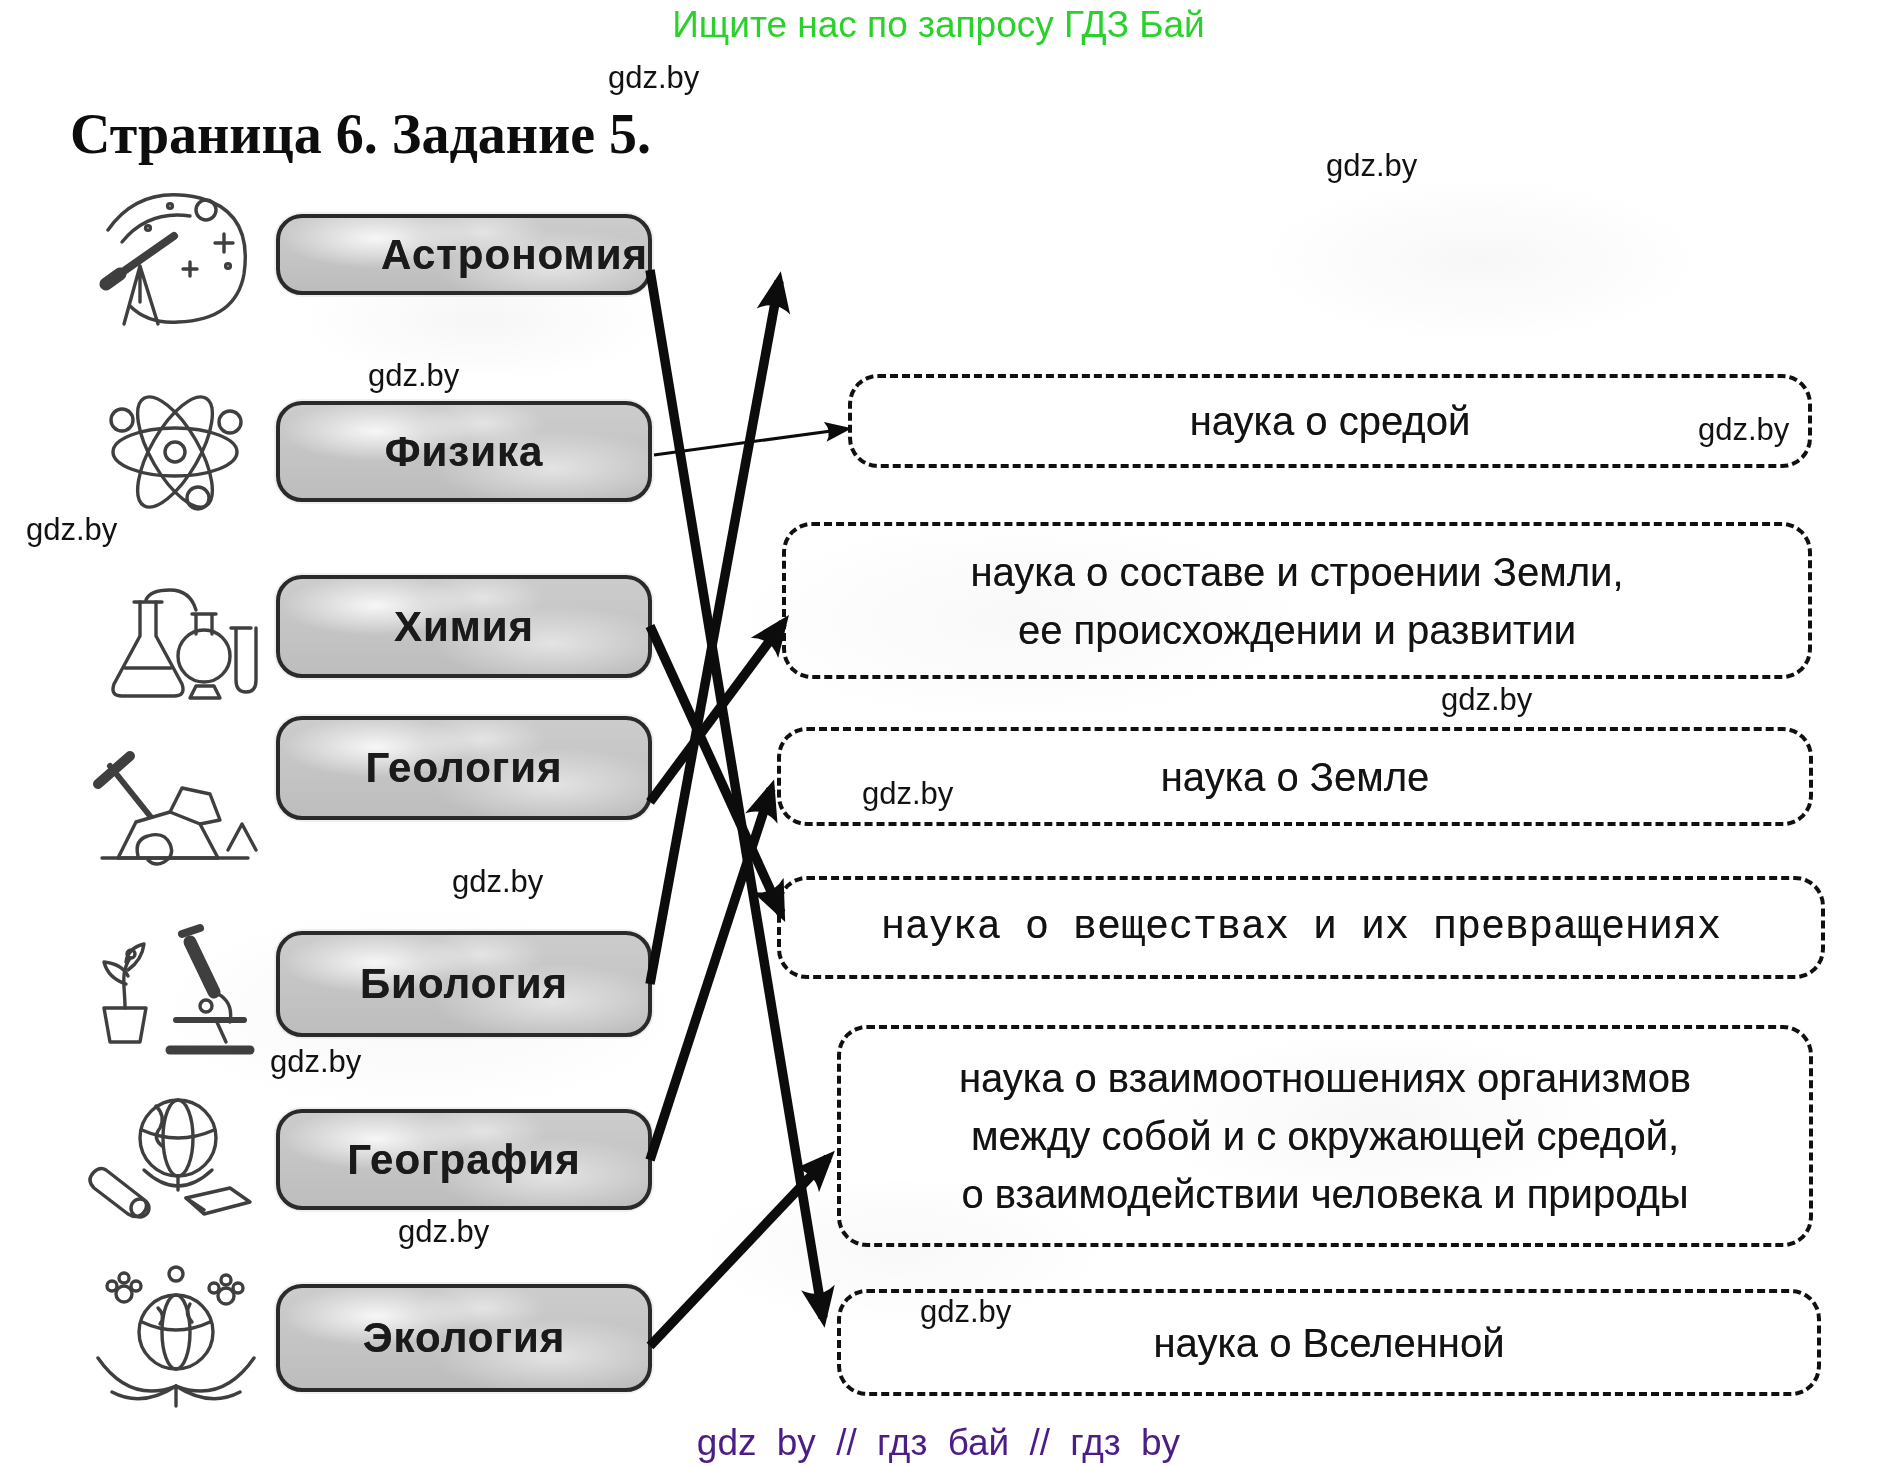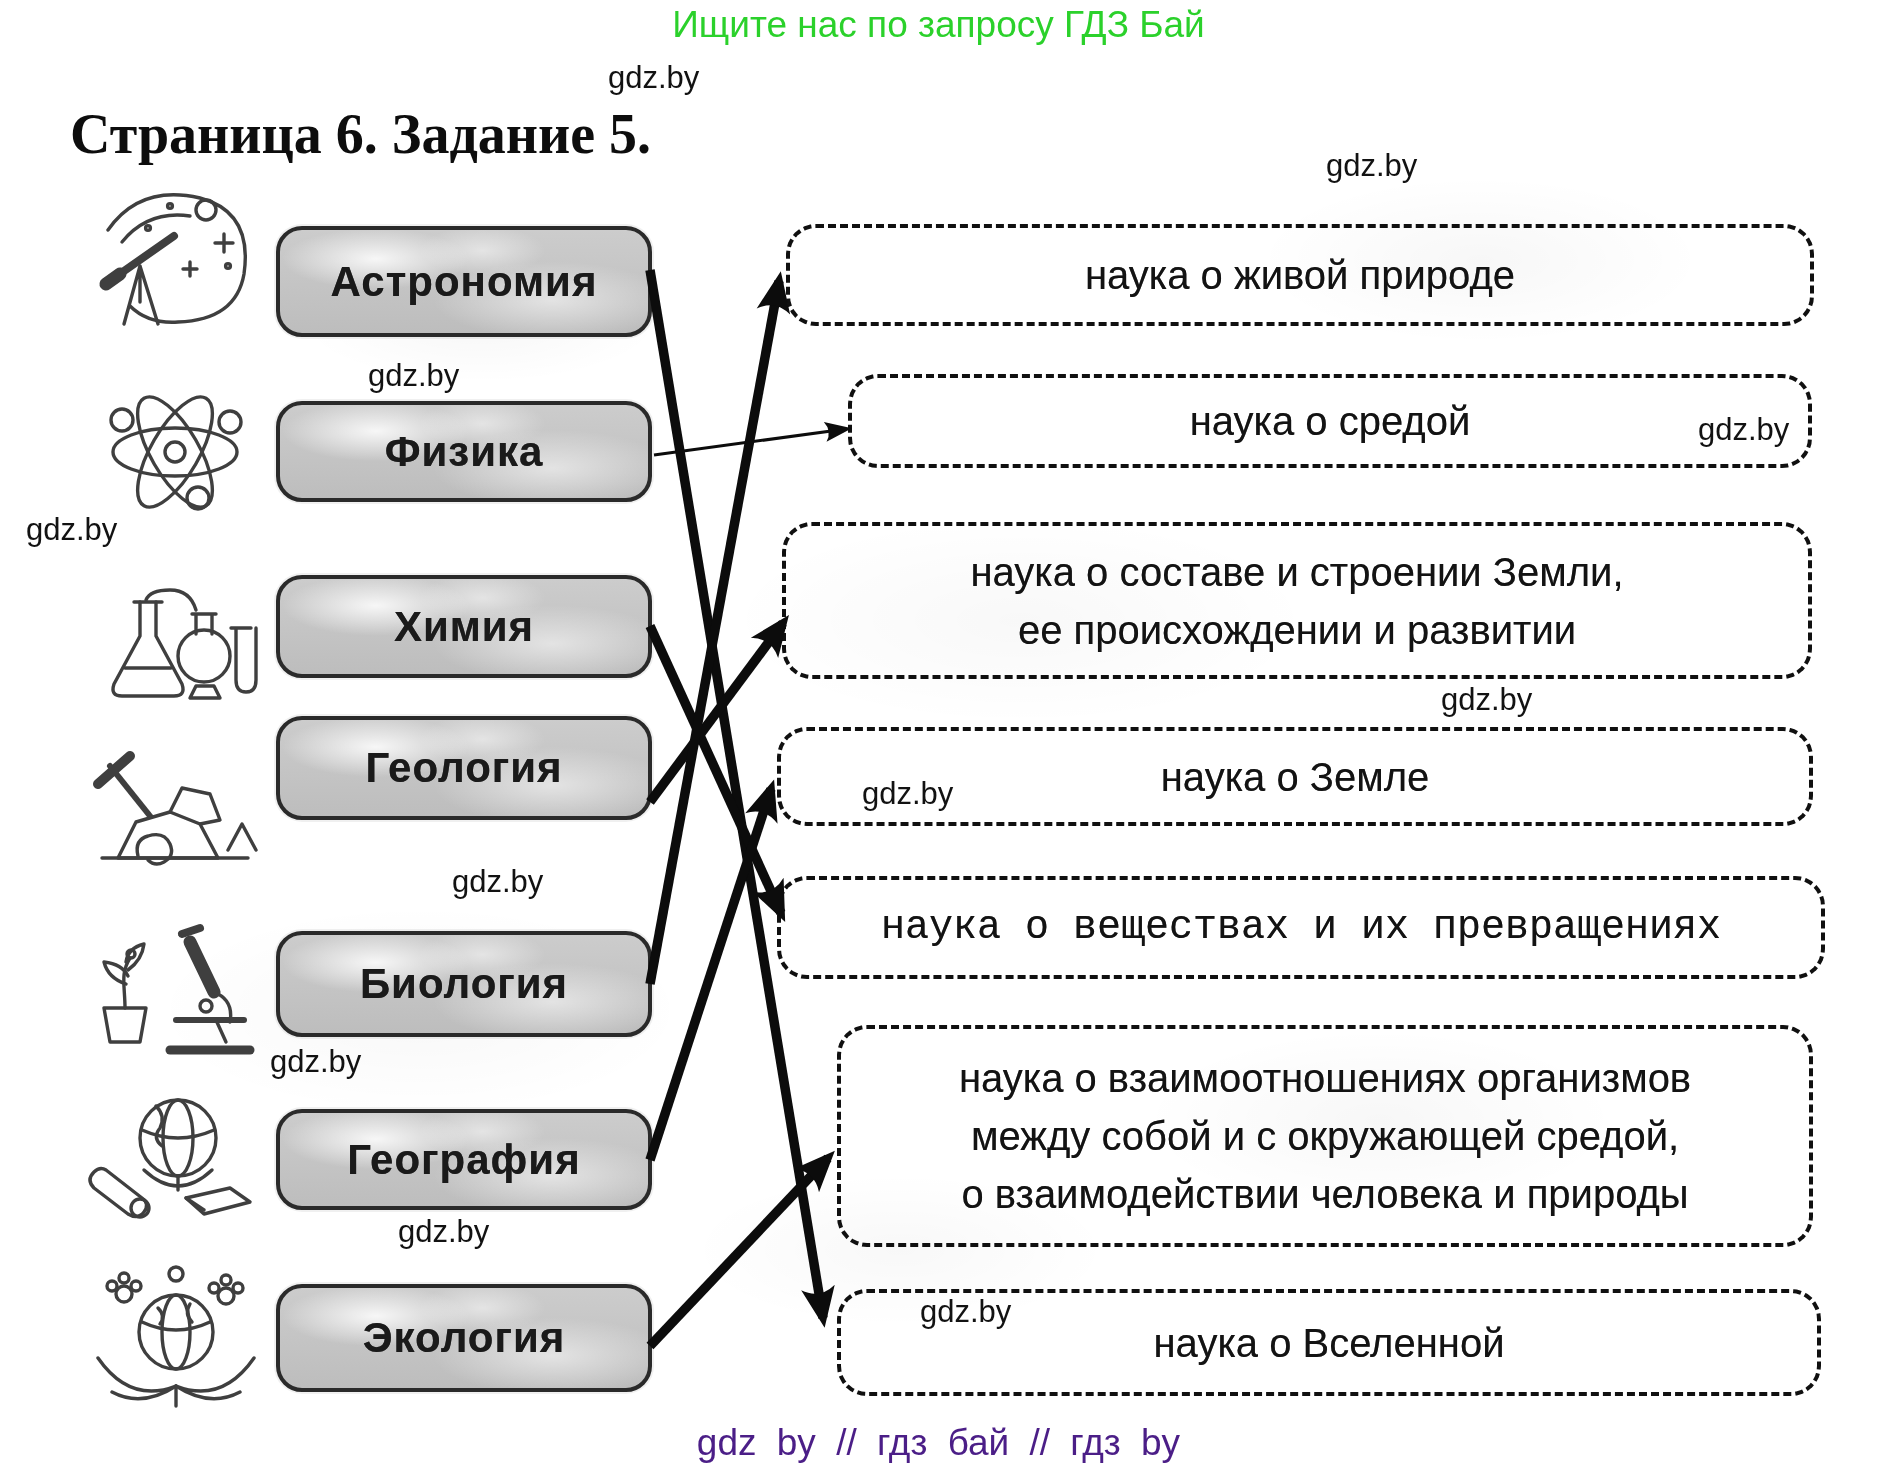--- a/index.html
+++ b/index.html
@@ -92,21 +92,21 @@
       <path class="sketch" d="M146,52 v18 M137,61 h18"></path>
       <path class="sketch" d="M112,80 v14 M105,87 h14"></path>
       <circle class="sketch-fill" cx="150" cy="84" r="2.4"></circle>
       <circle class="sketch-fill" cx="92" cy="24" r="2.4"></circle>
       <circle class="sketch-fill" cx="70" cy="46" r="2.4"></circle>
       <line class="sketch-thick" x1="36" y1="96" x2="96" y2="54"></line>
       <line class="sketch-thick" x1="28" y1="102" x2="42" y2="92" style="stroke-width:13"></line>
       <path class="sketch" d="M62,84 L46,142 M62,84 L80,142 M62,84 L62,120"></path>
     </svg>
   </div>
-  <div class="science-btn" style="top:226px;height:111px;">
+  <div class="science-btn" style="top:214px;height:81px;justify-content:flex-end;">
     <span class="science-label">Астрономия</span>
   </div>
 
   <div class="icon-wrap" style="top:382px;">
     <svg width="195" height="140" viewBox="0 0 195 140">
       <ellipse class="sketch" cx="97" cy="70" rx="62" ry="24"></ellipse>
       <ellipse class="sketch" cx="97" cy="70" rx="62" ry="24" transform="rotate(60 97 70)"></ellipse>
       <ellipse class="sketch" cx="97" cy="70" rx="62" ry="24" transform="rotate(-60 97 70)"></ellipse>
       <circle class="sketch" cx="97" cy="70" r="10"></circle>
       <circle class="sketch" cx="44" cy="38" r="11"></circle>
@@ -204,23 +204,20 @@
       <circle class="sketch" cx="136" cy="30" r="5"></circle>
       <circle class="sketch" cx="160" cy="30" r="5"></circle>
       <circle class="sketch" cx="148" cy="22" r="5"></circle>
       <circle class="sketch" cx="98" cy="16" r="7"></circle>
     </svg>
   </div>
   <div class="science-btn" style="top:1284px;height:108px;">
     <span class="science-label">Экология</span>
   </div>
 
-  <div class="def-box" style="left:786px;top:224px;width:1028px;height:102px;">
-    <div class="def-line">наука о живой природе</div>
-  </div>
 
   <div class="def-box" style="left:848px;top:374px;width:964px;height:94px;">
     <div class="def-line">наука о средой</div>
   </div>
 
   <div class="def-box" style="left:782px;top:522px;width:1030px;height:157px;">
     <div class="def-line">наука о составе и строении Земли,</div>
     <div class="def-line">ее происхождении и развитии</div>
   </div>
 

